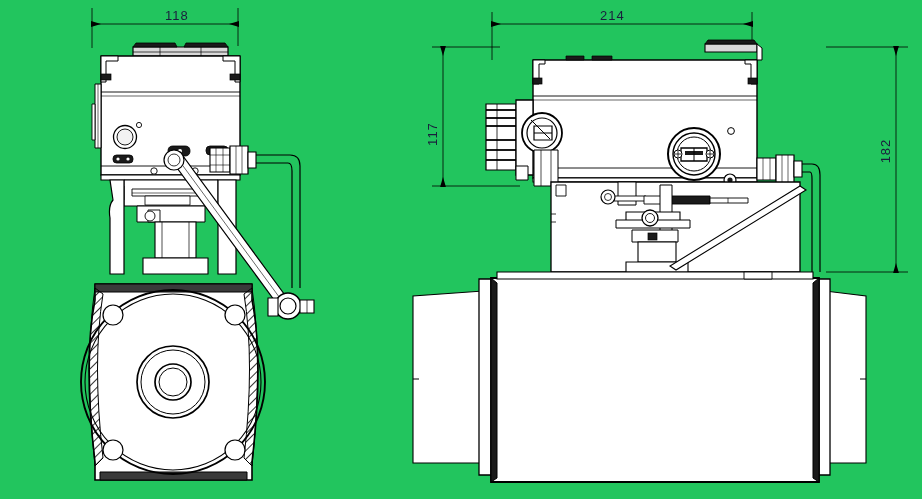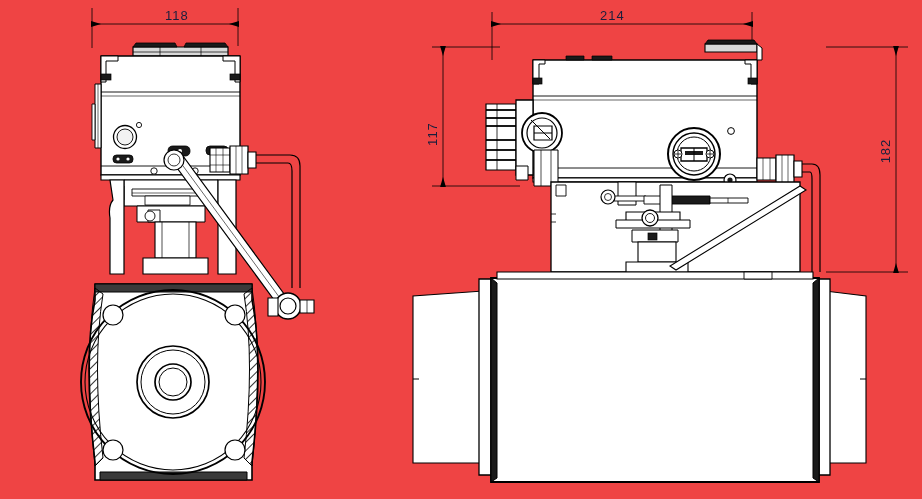--- a/index.html
+++ b/index.html
@@ -1,19 +1,19 @@
 <!DOCTYPE html>
 <html><head>
 <meta charset="utf-8">
 <title>Valve Technical Drawing</title>
 <style>
   html,body{margin:0;padding:0;background:#ffffff;}
   body{width:922px;height:499px;overflow:hidden;
        font-family:"Liberation Sans",sans-serif;}
-  #sheet{position:relative;width:922px;height:499px;background:#ef4444;}
+  #sheet{position:relative;width:922px;height:499px;background:#22c55e;}
   #sheet svg{position:absolute;left:0;top:0;}
   .dimtext{
     font-family:"Liberation Sans",sans-serif;
     font-size:13px;
     fill:#1a1f3d;
     letter-spacing:1px;
   }
 </style>
 </head>
 <body>

